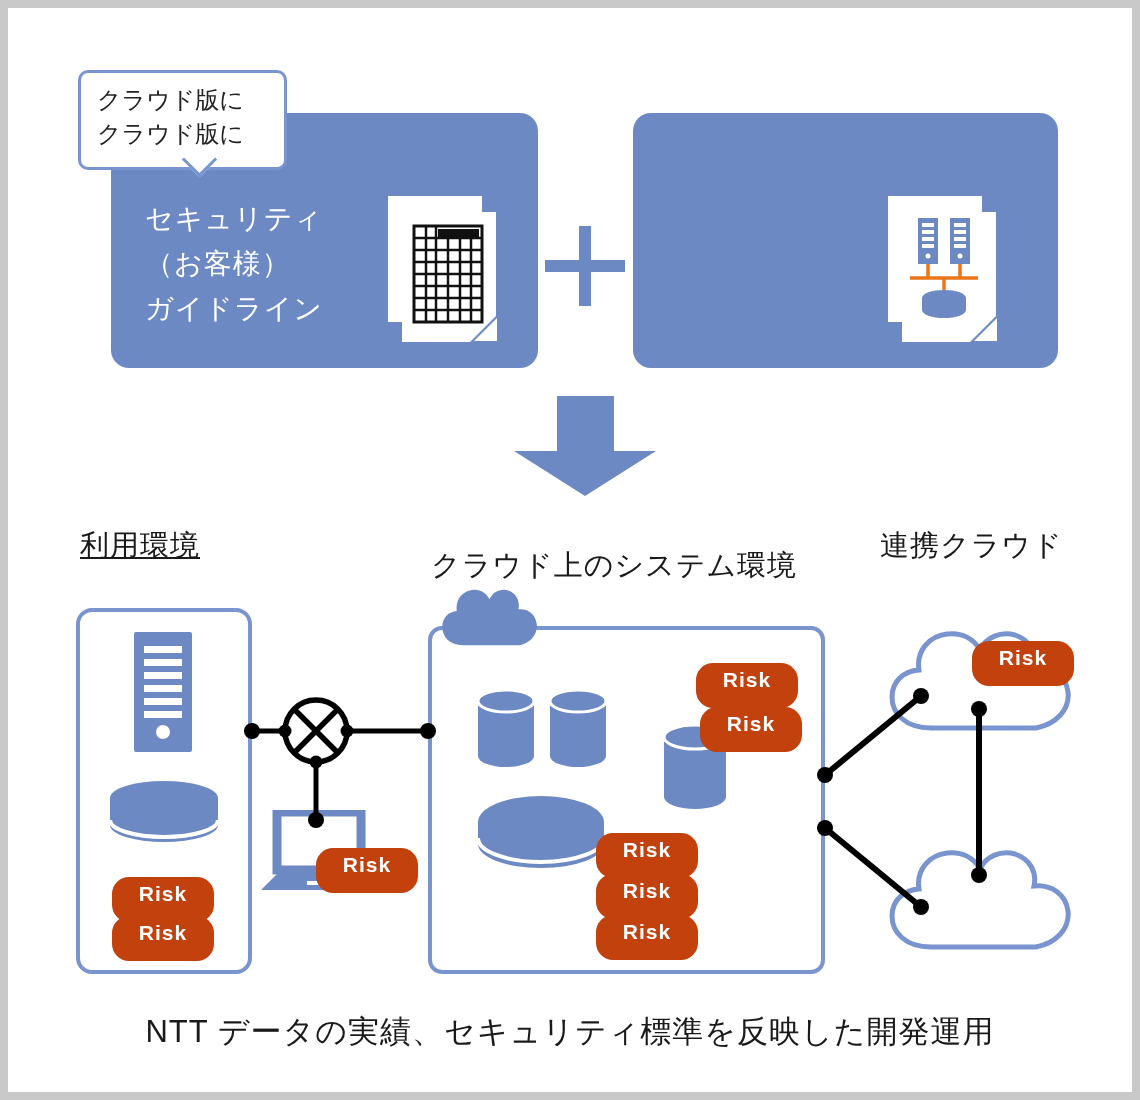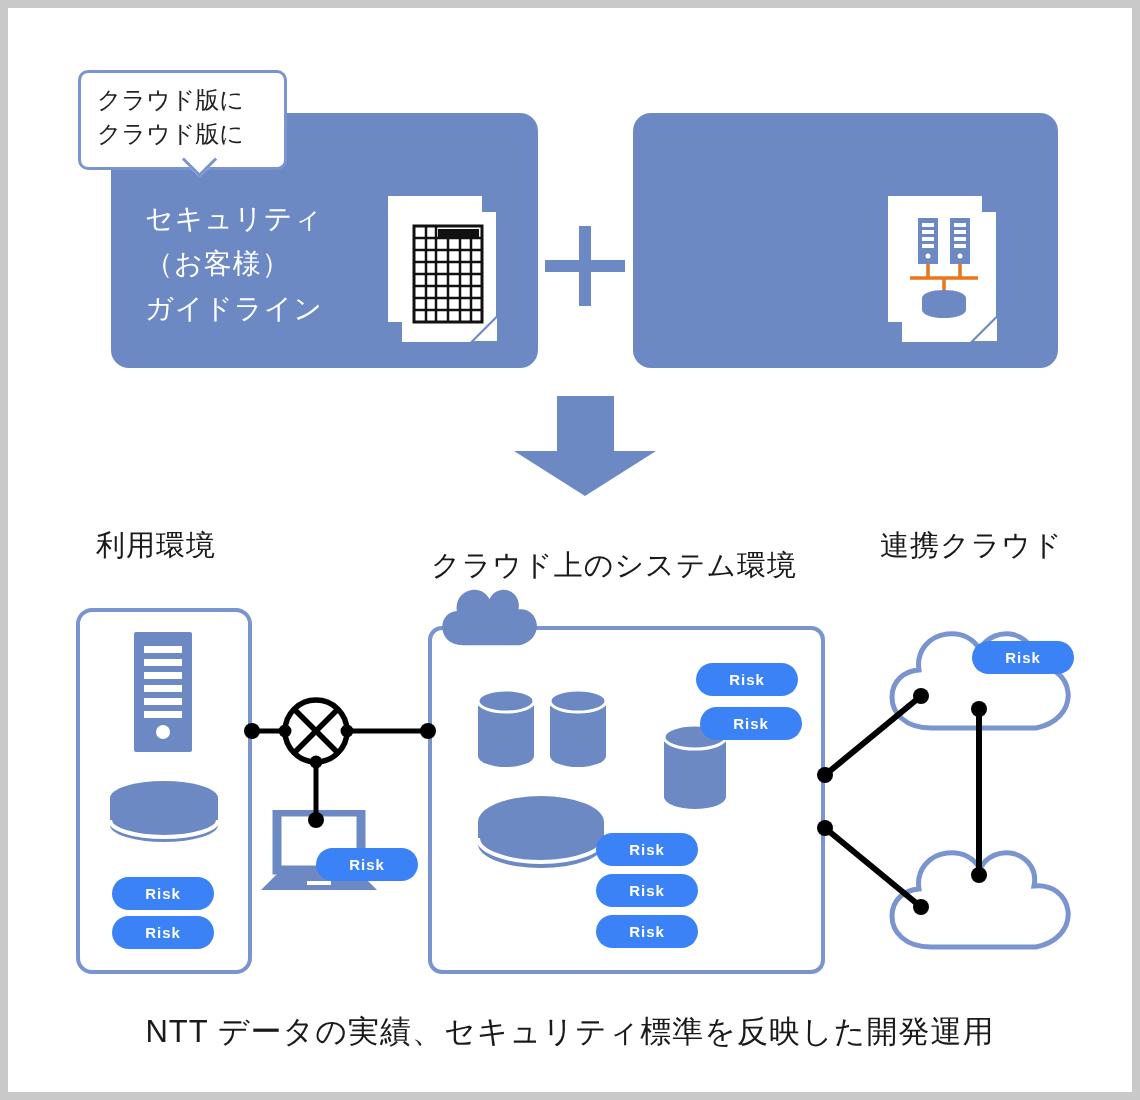--- a/index.html
+++ b/index.html
@@ -71,25 +71,25 @@
     top:518px;
     font-size:29px;
     color:#1A1A1A;
     letter-spacing:1px;
     white-space:nowrap;
     z-index:5;
   }
   
   .risk{
     position:absolute;
-    width:102px;height:33px;
-    background:#3b82f6;
+    width:102px;height:45px;
+    background:#c2410c;
     border-radius:17px;
     color:#fff;
-    font-size:15px;
+    font-size:21px;
     font-weight:bold;
     text-align:center;
     line-height:33px;
     letter-spacing:1px;
     z-index:30;
   }
   .footer-text{
     position:absolute;
     left:0;right:0;top:1003px;
     text-align:center;
@@ -166,21 +166,21 @@
       <div>クラウド版に</div>
       <div>クラウド版に</div>
     </div>
     <div class="callout-pointer"></div>
   </div>
 
   <svg class="icon" style="left:503px;top:386px;" width="146" height="104" viewBox="0 0 146 104">
     <polygon points="46,2 103,2 103,57 145,57 74,102 3,57 46,57" fill="#6C89C4"></polygon>
   </svg>
 
-  <div class="section-label" style="left:88px;">利用環境</div>
+  <div class="section-label" style="left:72px;text-decoration:underline;">利用環境</div>
   <div class="section-label" style="left:423px;margin-top:20px;">クラウド上のシステム環境</div>
   <div class="section-label" style="left:872px;">連携クラウド</div>
 
   <div class="outline-box" style="left:68px;top:600px;width:176px;height:366px;border-radius:16px;"></div>
 
   <svg class="icon" style="left:126px;top:624px;" width="58" height="120" viewBox="0 0 58 120">
     <rect x="0" y="0" width="58" height="120" rx="2" fill="#6C89C4"></rect>
     <rect x="10" y="14" width="38" height="7" fill="#fff"></rect>
     <rect x="10" y="27" width="38" height="7" fill="#fff"></rect>
     <rect x="10" y="40" width="38" height="7" fill="#fff"></rect>

